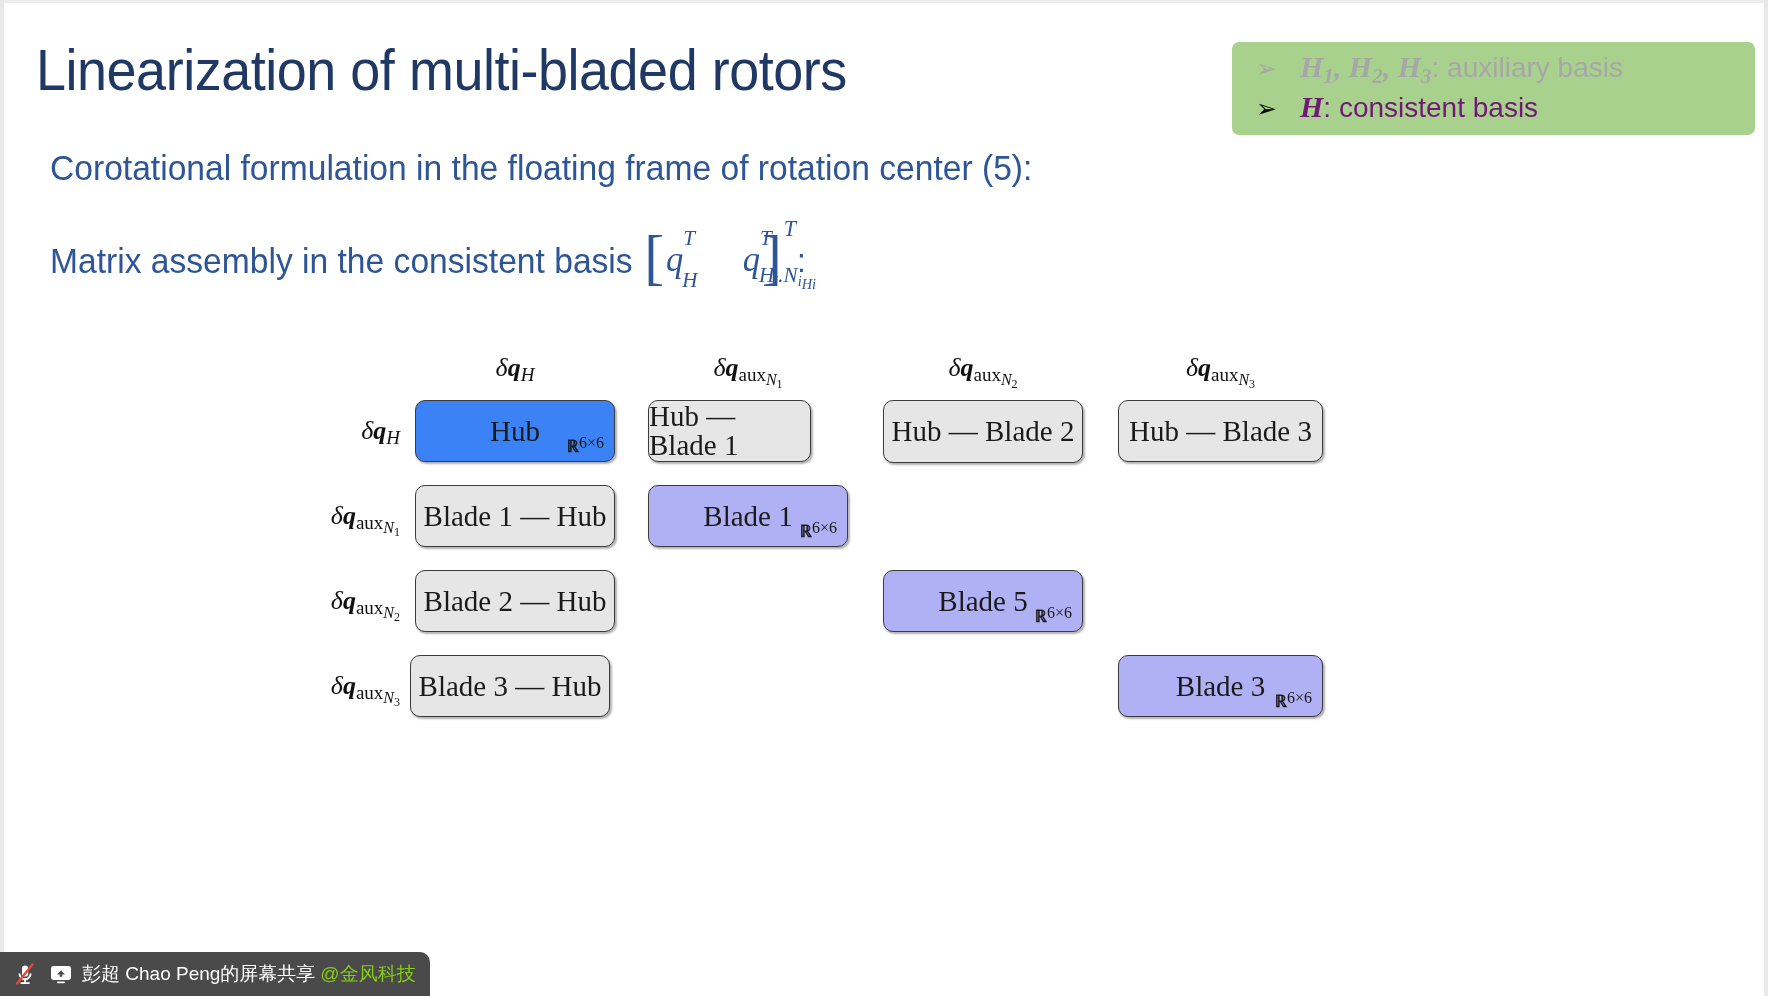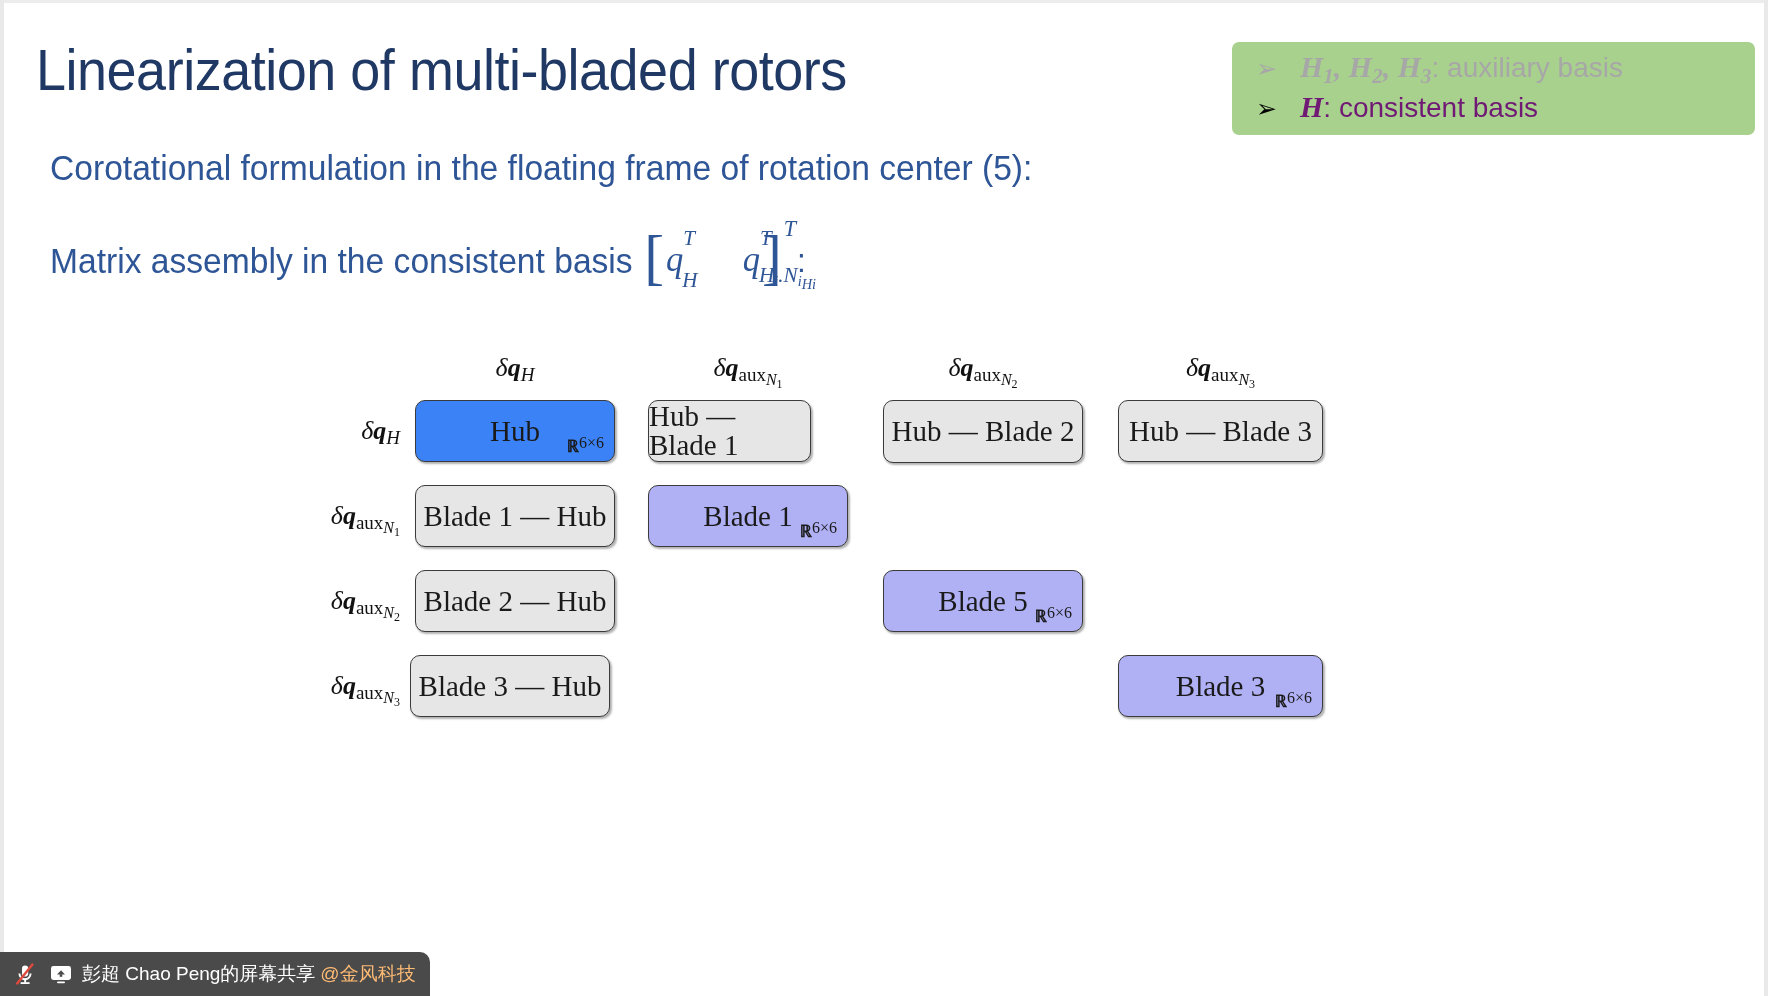--- a/index.html
+++ b/index.html
@@ -285,21 +285,21 @@
     align-items: center;
     justify-content: center;
   }
   .tb-text {
     color: #ffffff;
     font-size: 19px;
     white-space: nowrap;
     font-family: "Liberation Sans", sans-serif;
   }
   .tb-handle {
-    color: #fdba74;
+    color: #84cc16;
     font-size: 19px;
     white-space: nowrap;
     margin-left: 5px;
     font-family: "Liberation Sans", sans-serif;
   }
 </style>
 </head>
 <body>
 
 <div id="slide">

